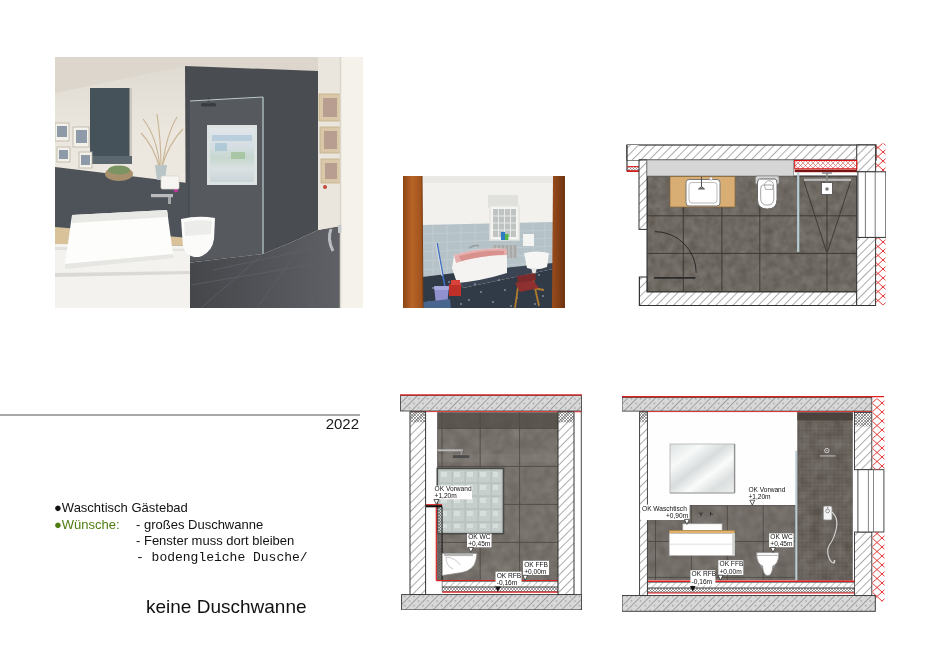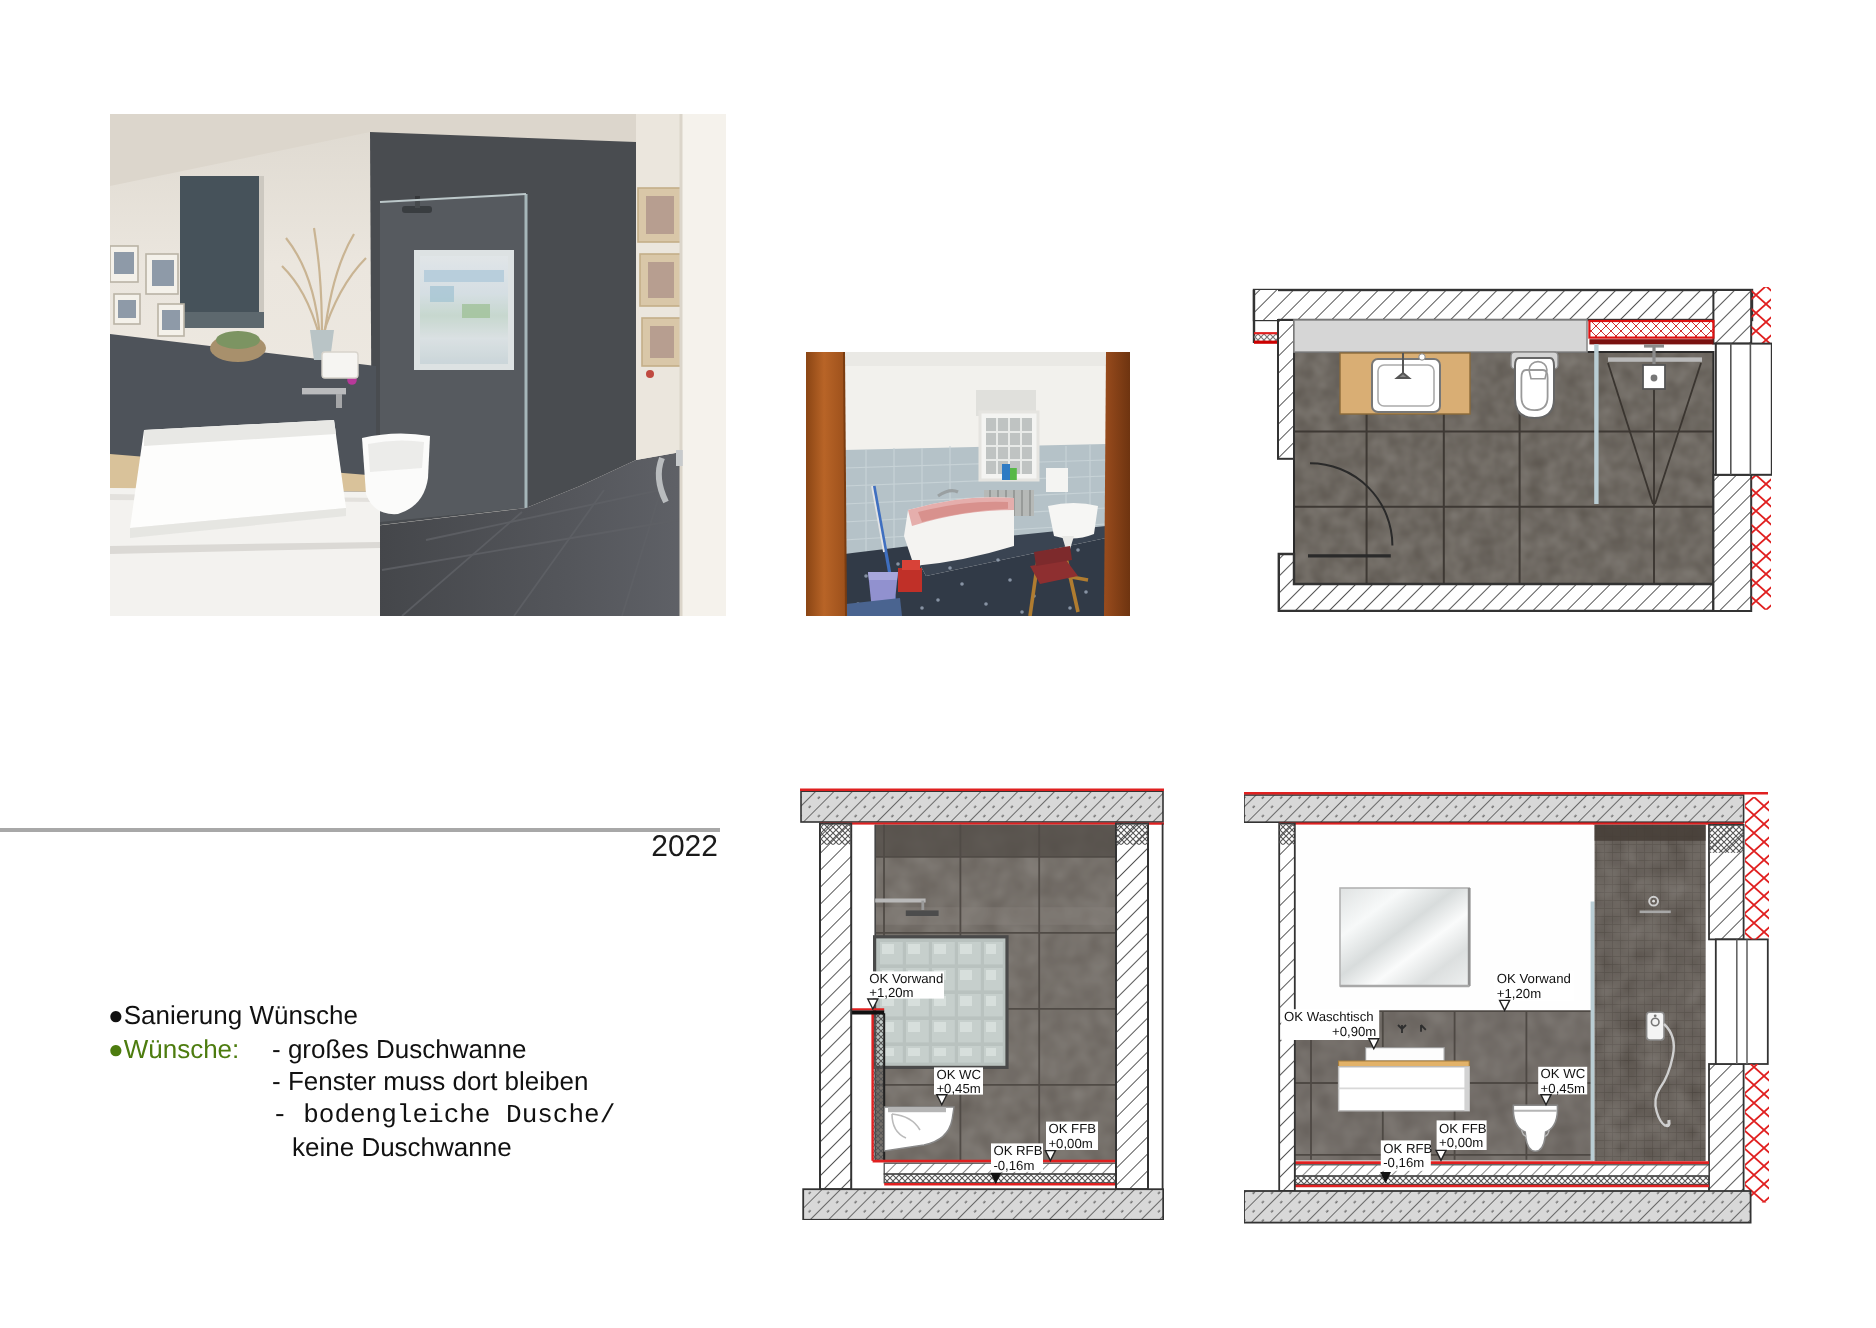--- a/index.html
+++ b/index.html
@@ -12,31 +12,31 @@
 <div class="abs" style="left:0;top:411px;width:360px;">
 
 
   <div style="margin-top:3px;height:2px;background:#a8a8a8;width:360px;"></div>
 
   <div style="text-align:right;font-size:15px;color:#1a1a1a;line-height:14px;margin-top:1px;padding-right:1px;">2022</div>
 </div>
 
 <div class="abs" style="left:0;top:0;width:0;height:0;">
 
-  <div class="abs" style="left:54px;top:500px;font-size:13px;color:#111;white-space:nowrap;">●Sanierung Wünsche</div>
+  <div class="abs" style="left:54px;top:500px;font-size:13px;color:#111;white-space:nowrap;">●Waschtisch Gästebad</div>
 
   <div class="abs" style="left:54px;top:516.5px;font-size:13px;color:#4d7c0f;white-space:nowrap;">●Wünsche:</div>
 
   <div class="abs" style="left:136px;top:516.5px;font-size:13px;color:#111;white-space:nowrap;">- großes Duschwanne</div>
 
   <div class="abs" style="left:136px;top:533px;font-size:13px;color:#111;white-space:nowrap;">- Fenster muss dort bleiben</div>
 
   <div class="abs" style="left:136px;top:549.5px;font-size:13px;color:#111;white-space:nowrap;font-family:Liberation Mono, monospace;">- bodengleiche Dusche/</div>
 
-  <div class="abs" style="left:146px;top:566px;font-size:13px;color:#111;white-space:nowrap;">keine Duschwanne</div>
+  <div class="abs" style="left:146px;top:596px;font-size:19px;color:#111;white-space:nowrap;">keine Duschwanne</div>
 </div>
 
 <svg class="abs" style="left:55px;top:57px;" width="308" height="251" viewBox="0 0 308 251">
   <defs>
     <linearGradient id="p1wall" x1="0" y1="0" x2="0" y2="1">
       <stop offset="0" stop-color="#ded9d0"></stop>
         <stop offset="0.3" stop-color="#ebe6de"></stop>
         <stop offset="1" stop-color="#f0ece5"></stop>
     </linearGradient>
     <linearGradient id="p1win" x1="0" y1="0" x2="0" y2="1">

